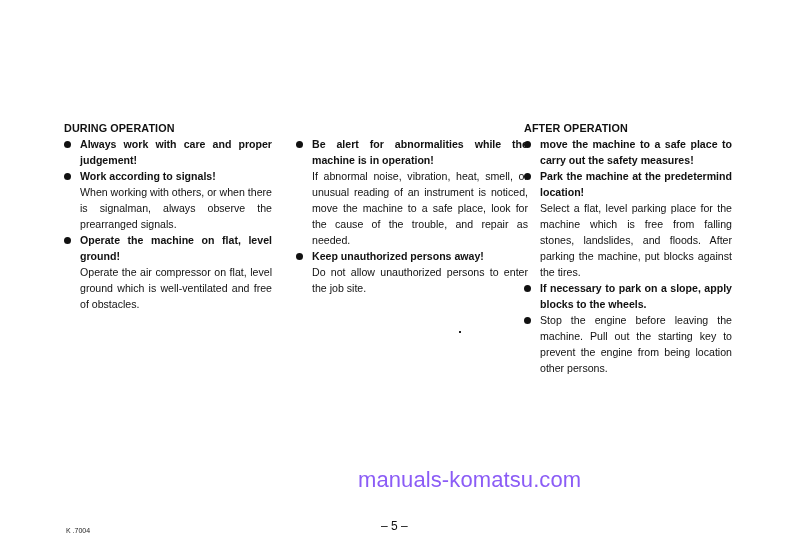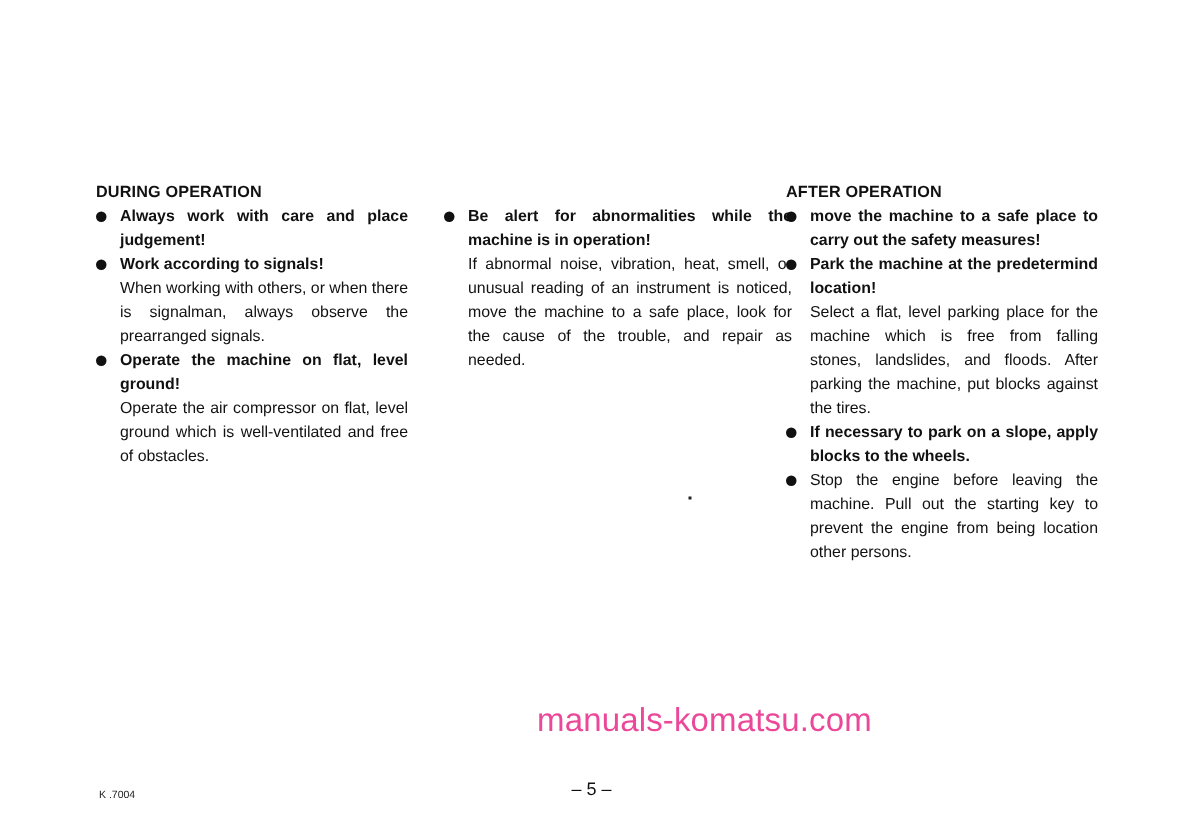--- a/index.html
+++ b/index.html
@@ -10,51 +10,56 @@
   .col { position: absolute; top: 72px; font-size: 10.6px; line-height: 16px; margin-top: 48px; }
   .col1 { left: 64px; width: 208px; }
   .col2 { left: 296px; width: 232px; top: 88px; }
   .col3 { left: 524px; width: 208px; }
   .heading { font-weight: bold; font-size: 10.8px; letter-spacing: 0.1px; margin: 0; height: 16px; }
   .item { position: relative; padding-left: 16px; }
   .bullet { position: absolute; left: 0; top: 5px; width: 7px; height: 7px; border-radius: 50%; background: #111; }
   .bold { font-weight: bold; text-align: justify; text-align-last: left; display: block; }
   .body { display: block; text-align: justify; text-align-last: left; }
   .col3 .body, .col3 .bold { text-align: justify; }
-  .watermark { position: absolute; left: 358px; top: 467px; font-size: 22px; color: #ec4899; letter-spacing: 0.1px; }
+  .watermark { position: absolute; left: 358px; top: 467px; font-size: 22px; color: #8b5cf6; letter-spacing: 0.1px; }
   .pagenum { position: absolute; left: 381px; top: 519px; font-size: 12px; color: #111; }
   .code { position: absolute; left: 66px; top: 527px; font-size: 7px; color: #222; }
   .dot { position: absolute; left: 459px; top: 331px; width: 2px; height: 2px; background: #222; }
 </style>
 </head>
 <body>
 
 <div class="col col1">
   <div class="heading">DURING OPERATION</div>
   <div class="item">
     <span class="bullet"></span>
-    <span class="bold">Always work with care and place judgement!</span>
+    <span class="bold">Always work with care and proper judgement!</span>
   </div>
   <div class="item">
     <span class="bullet"></span>
     <span class="bold">Work according to signals!</span>
     <span class="body">When working with others, or when there is signalman, always observe the prearranged signals.</span>
   </div>
   <div class="item">
     <span class="bullet"></span>
     <span class="bold">Operate the machine on flat, level ground!</span>
     <span class="body">Operate the air compressor on flat, level ground which is well-ventilated and free of obstacles.</span>
   </div>
 </div>
 
 <div class="col col2">
   <div class="item">
     <span class="bullet"></span>
     <span class="bold">Be alert for abnormalities while the machine is in operation!</span>
     <span class="body">If abnormal noise, vibration, heat, smell, or unusual reading of an instrument is noticed, move the machine to a safe place, look for the cause of the trouble, and repair as needed.</span>
+  </div>
+  <div class="item">
+    <span class="bullet"></span>
+    <span class="bold">Keep unauthorized persons away!</span>
+    <span class="body">Do not allow unauthorized persons to enter the job site.</span>
   </div>
 </div>
 
 <div class="col col3">
   <div class="heading">AFTER OPERATION</div>
   <div class="item">
     <span class="bullet"></span>
     <span class="bold">move the machine to a safe place to carry out the safety measures!</span>
   </div>
   <div class="item">

